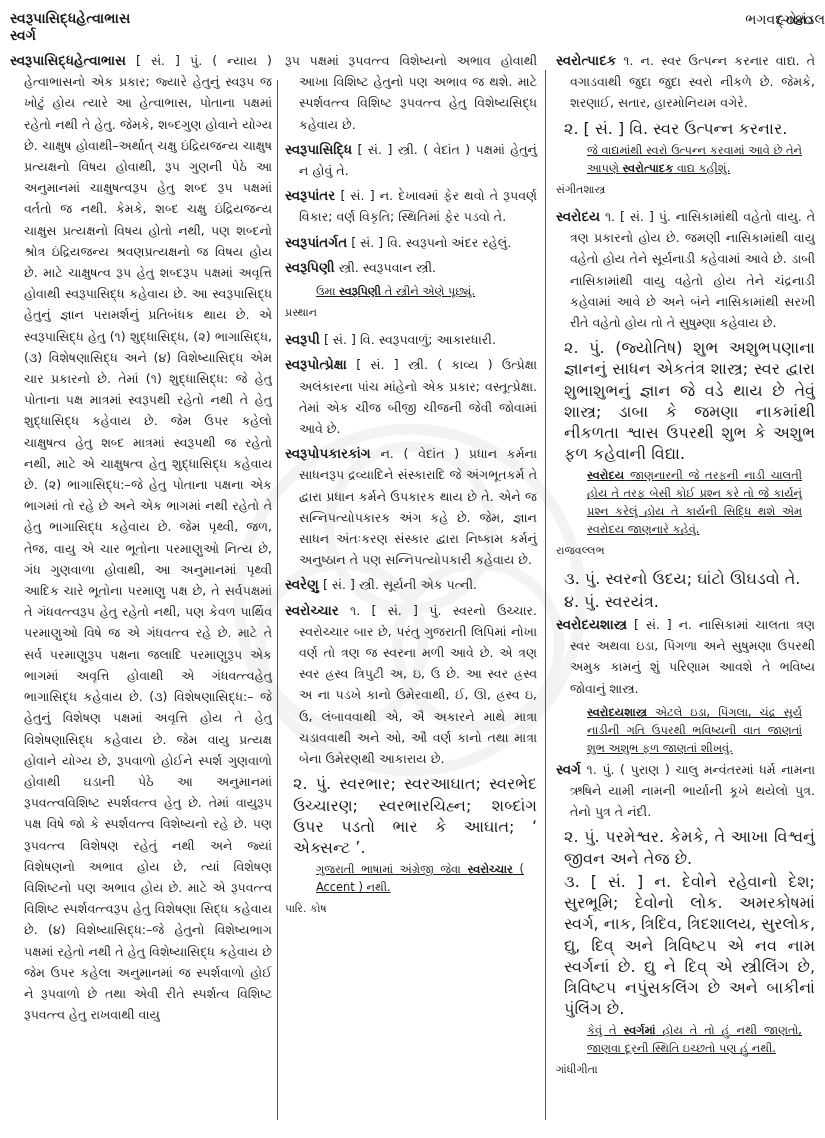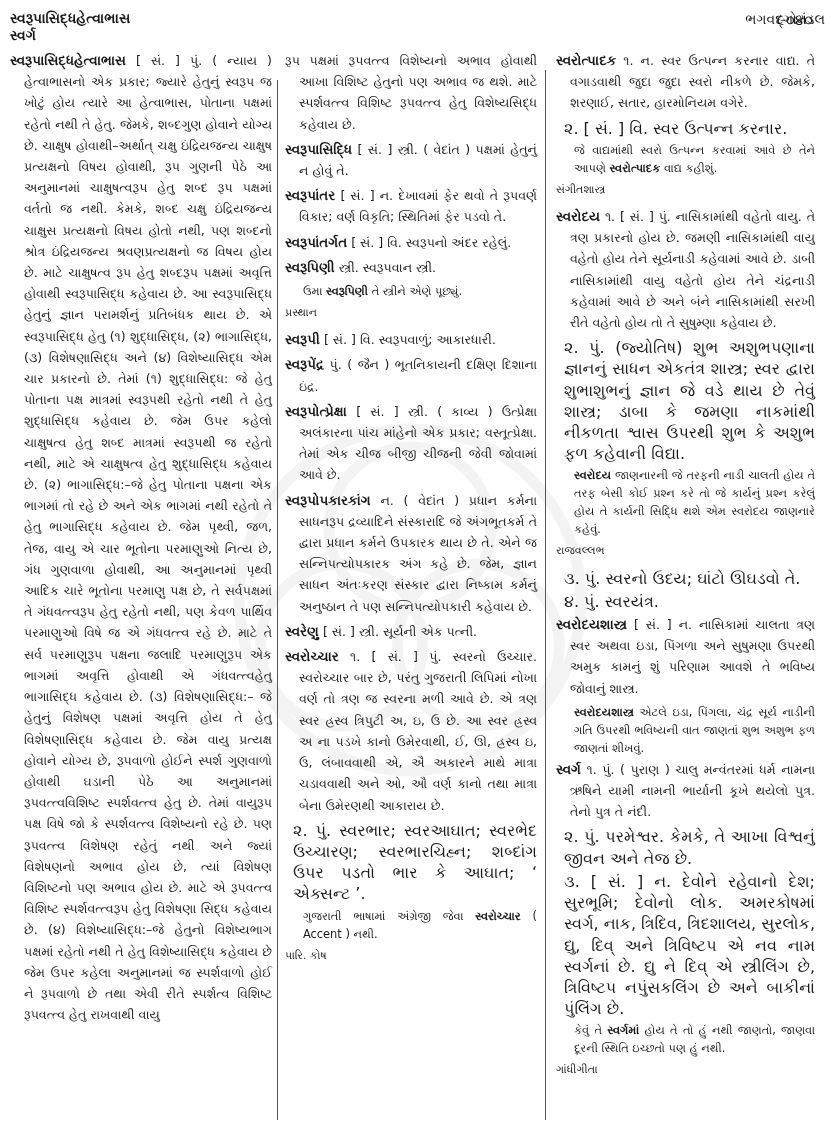--- a/index.html
+++ b/index.html
@@ -15,21 +15,21 @@
   .hw-center { position:absolute; left:0; width:825px; top:5px; text-align:right; font-size:14px; }
   .pageno { position:absolute; right:12px; top:5px; font-size:15px;margin-left:48px; }
   .col { position:absolute; top:50px; font-size:12.6px; line-height:21.2px; text-align:justify; }
   .c1 { left:10px; width:262px; }
   .c2 { left:285px; width:252px; }
   .c3 { left:556px; width:259px; }
   .rule { position:absolute; width:1px; background:#555; }
   .entry { margin:0 0 4px 0; padding-left:14px; text-indent:-14px; }
   .hw { font-weight:bold; font-size:13.5px; }
   .sub { margin:2px 0 2px 8px; font-size:16px; }
-  .quote { font-size:11.4px; line-height:18px; padding-left:18px; margin:2px 0; text-indent:0; }
+  .quote { font-size:11.4px; line-height:18px; padding-left:18px; margin:2px 13px; text-indent:0;text-decoration:underline; }
   .qsrc { text-align:left; font-size:11px; margin:0 0 6px 0; }
   b.q { font-weight:bold; }
 </style>
 </head>
 <body>
 
 <svg class="watermark" viewBox="0 0 200 200">
   <circle cx="100" cy="100" r="95" fill="none" stroke="#888" stroke-width="6"></circle>
   <circle cx="100" cy="60" r="45" fill="none" stroke="#888" stroke-width="6"></circle>
   <circle cx="62" cy="125" r="45" fill="none" stroke="#888" stroke-width="6"></circle>
@@ -75,24 +75,20 @@
     <span class="hw">સ્વરૂપિણી</span>
     <span>સ્ત્રી. સ્વરૂપવાન સ્ત્રી.</span>
   </p>
   <p class="quote">
     <span>ઉમા </span><b class="q">સ્વરૂપિણી</b><span> તે સ્ત્રીને એણે પૂછ્યું.</span>
   </p>
   <p class="qsrc">પ્રસ્થાન</p>
   <p class="entry">
     <span class="hw">સ્વરૂપી</span>
     <span>[ સં. ] વિ. સ્વરૂપવાળું; આકારધારી.</span>
-  </p>
-  <p class="entry">
-    <span class="hw">સ્વરૂપેંદ્ર</span>
-    <span>પું. ( જૈન ) ભૂતનિકાયની દક્ષિણ દિશાના ઇંદ્ર.</span>
   </p>
   <p class="entry">
     <span class="hw">સ્વરૂપોત્પ્રેક્ષા</span>
     <span>[ સં. ] સ્ત્રી. ( કાવ્ય ) ઉત્પ્રેક્ષા અલંકારના પાંચ માંહેનો એક પ્રકાર; વસ્તૂત્પ્રેક્ષા. તેમાં એક ચીજ બીજી ચીજની જેવી જોવામાં આવે છે.</span>
   </p>
   <p class="entry">
     <span class="hw">સ્વરૂપોપકારકાંગ</span>
     <span>ન. ( વેદાંત ) પ્રધાન કર્મના સાધનરૂપ દ્રવ્યાદિને સંસ્કારાદિ જે અંગભૂતકર્મ તે દ્વારા પ્રધાન કર્મને ઉપકારક થાય છે તે. એને જ સન્નિપત્યોપકારક અંગ કહે છે. જેમ, જ્ઞાન સાધન અંતઃકરણ સંસ્કાર દ્વારા નિષ્કામ કર્મનું અનુષ્ઠાન તે પણ સન્નિપત્યોપકારી કહેવાય છે.</span>
   </p>
   <p class="entry">

